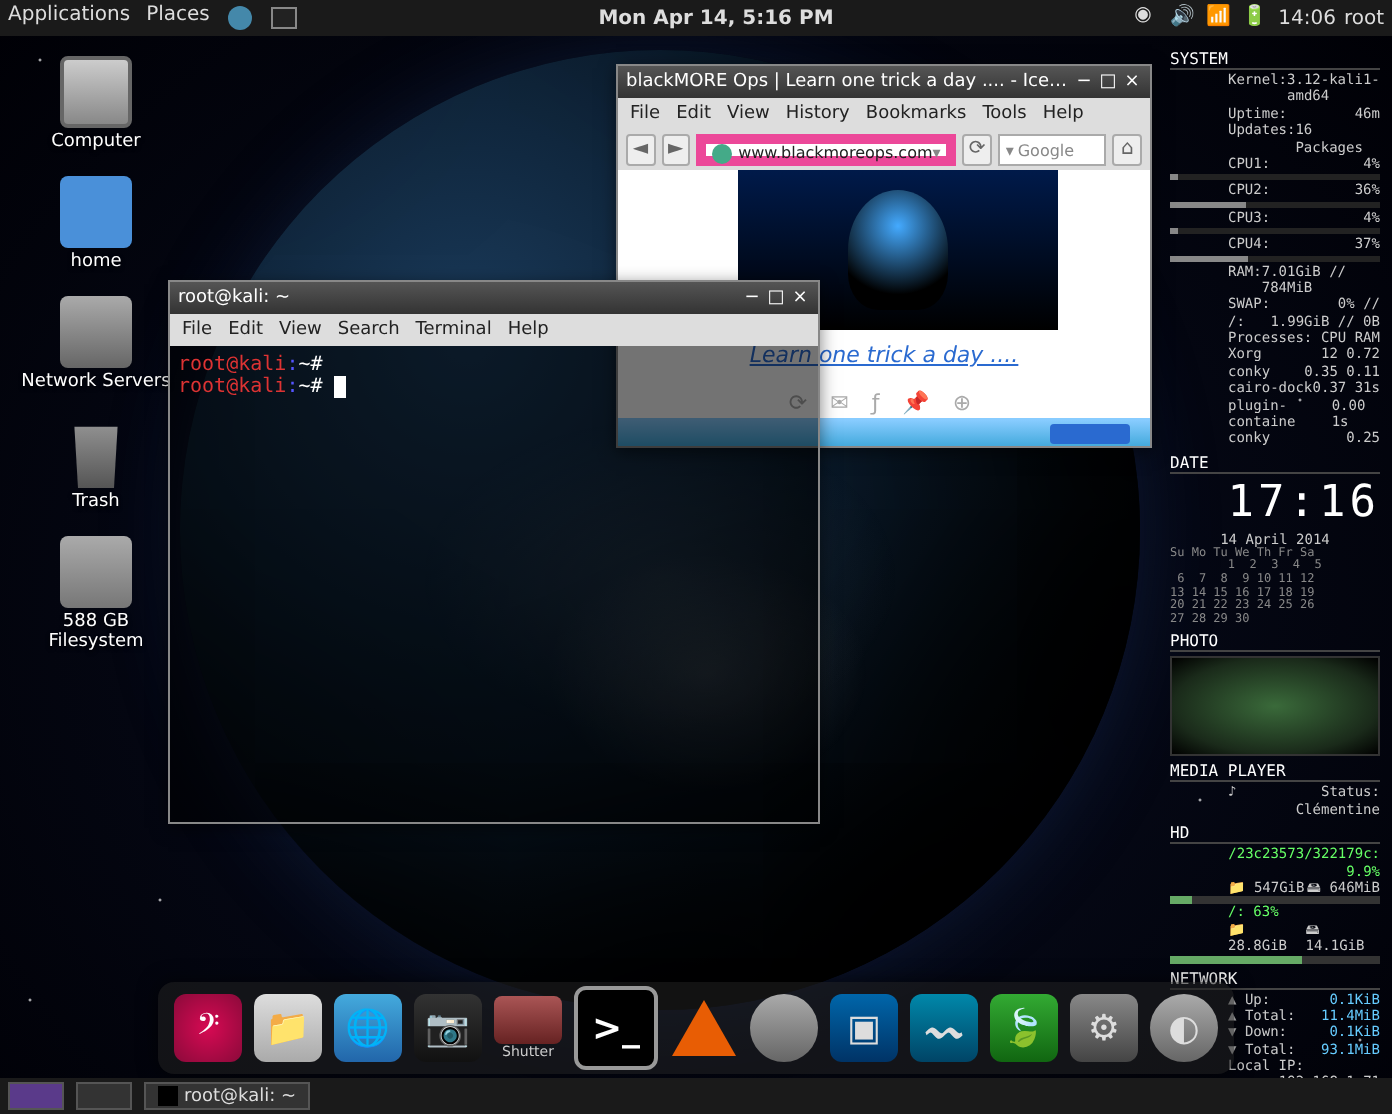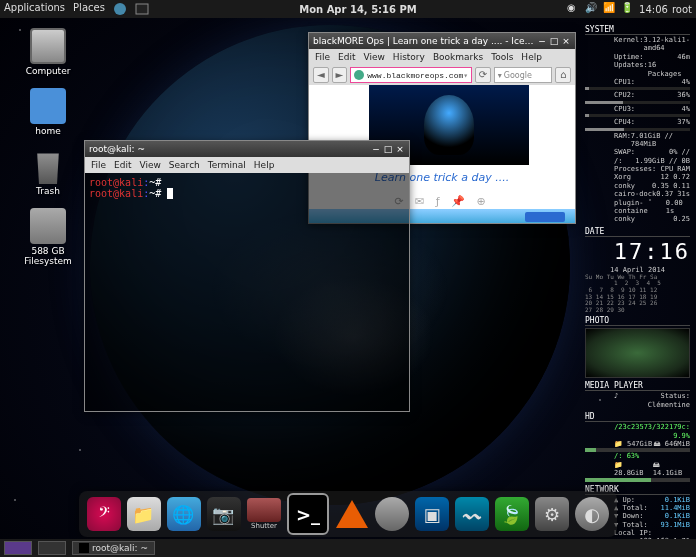--- a/index.html
+++ b/index.html
@@ -89,27 +89,27 @@
 .titlebar { height: 16px; background: linear-gradient(#555, #333); color: #fff; font-size: 9px; display: flex; align-items: center; padding: 0 4px; }
 .titlebar .t { flex: 1; overflow: hidden; white-space: nowrap; text-overflow: ellipsis; }
 .titlebar .wbtn { width: 10px; height: 10px; margin-left: 2px; font-size: 9px; text-align: center; line-height: 10px; cursor: pointer; }
 .menubar { height: 16px; background: #ddd; display: flex; gap: 8px; padding: 0 6px; align-items: center; font-size: 9px; color: #222; }
 .tabbar { height: 18px; background: #ccc; display: flex; align-items: center; padding: 2px 4px; gap: 2px; }
 .tab { background: #eee; border: 1px solid #999; border-bottom: none; padding: 1px 6px; font-size: 8px; color: #222; display: flex; align-items: center; gap: 3px; }
 .tab .fav { width: 10px; height: 10px; background: #4a8; border-radius: 2px; }
 .tab-plus { padding: 0 4px; font-size: 11px; color: #555; cursor: pointer; }
 .navbar { height: 20px; background: #ddd; display: flex; align-items: center; padding: 2px 4px; gap: 3px; }
 .navbtn { width: 16px; height: 16px; border: 1px solid #aaa; border-radius: 2px; background: #eee; font-size: 10px; text-align: center; line-height: 14px; color: #666; cursor: pointer; }
-.urlbar { flex: 1; height: 16px; border: 1px solid #ec4899; background: #fff; font-size: 8px; padding: 0 3px; color: #222; display: flex; align-items: center; font-family: Liberation Mono, monospace; }
+.urlbar { flex: 1; height: 16px; border: 5px solid #ec4899; background: #fff; font-size: 8px; padding: 0 3px; color: #222; display: flex; align-items: flex-start; }
 .urlbar .globe { width: 10px; height: 10px; background: #4a8; border-radius: 50%; margin-right: 3px; }
 .searchbar { width: 60px; height: 16px; border: 1px solid #aaa; background: #fff; font-size: 8px; padding: 0 3px; display: flex; align-items: center; color: #888; }
 .browser-content { flex: 1; background: #fff; overflow: hidden; position: relative; }
 .hero { position: absolute; left: 60px; top: 0; width: 160px; height: 80px; background: linear-gradient(#001a4a, #000); display: flex; align-items: center; justify-content: center; }
 .hero::after { content:""; width:50px; height:60px; background: radial-gradient(circle at 50% 30%, #4af 0%, #000 70%); border-radius: 50% 50% 30% 30%; }
-.tagline { position: absolute; top: 86px; left: 0; right: 0; text-align: center; color: #2a6ad0; font-style: italic; font-size: 11px; }
+.tagline { position: absolute; top: 86px; left: 0; right: 0; text-align: center; color: #2a6ad0; font-style: italic; font-size: 11px; text-decoration: underline; }
 .socials { position: absolute; top: 110px; left: 0; right: 0; text-align: center; color: #aaa; font-size: 11px; letter-spacing: 4px; }
 .bluebar { position: absolute; bottom: 0; left: 0; right: 0; height: 14px; background: linear-gradient(#8cf, #4ad); border-top: 1px solid #8cf; }
 .bluebar::after { content:""; position:absolute; right: 10px; top: 2px; width: 40px; height: 10px; background: #2a6ad0; border-radius: 2px; }
 
 
 .terminal {
   position: absolute; left: 84px; top: 140px; width: 326px; height: 272px;
   border: 1px solid #888;
   display: flex; flex-direction: column;
   box-shadow: 0 2px 8px rgba(0,0,0,0.5);
@@ -188,20 +188,24 @@
 <div class="desktop-icons">
   <div class="di">
       <div class="ico ico-computer"></div>
       <div class="lbl">Computer</div>
     </div>
   <div class="di">
       <div class="ico ico-home"></div>
       <div class="lbl">home</div>
     </div>
   <div class="di">
+      <div class="ico ico-servers"></div>
+      <div class="lbl">Network Servers</div>
+    </div>
+  <div class="di">
       <div class="ico ico-trash"></div>
       <div class="lbl">Trash</div>
     </div>
   <div class="di">
       <div class="ico ico-fs"></div>
       <div class="lbl">588 GB Filesystem</div>
     </div>
 </div>
 
 <div class="conky">

